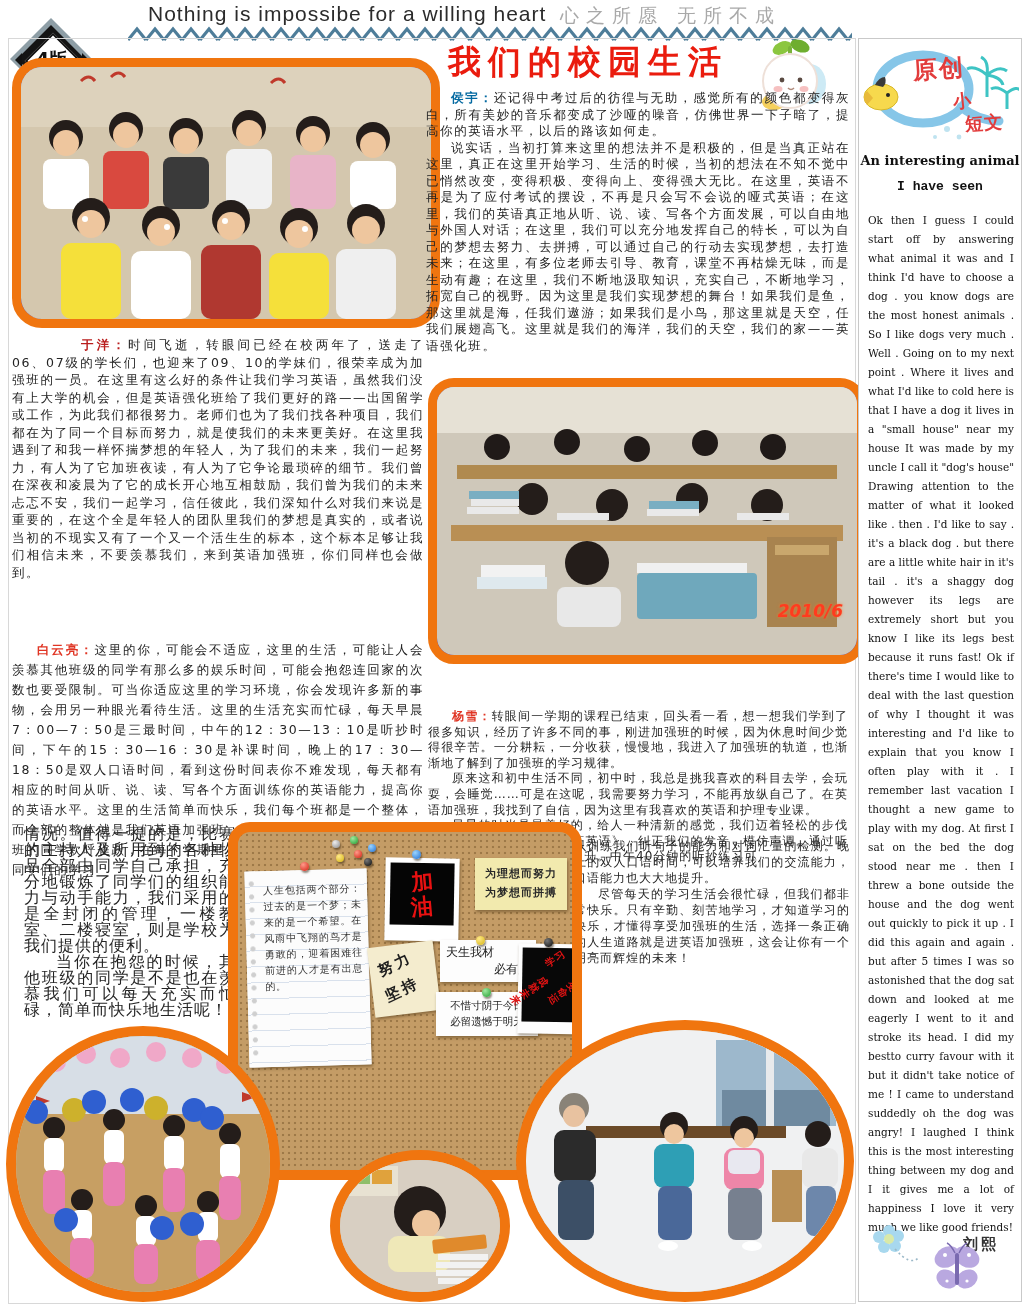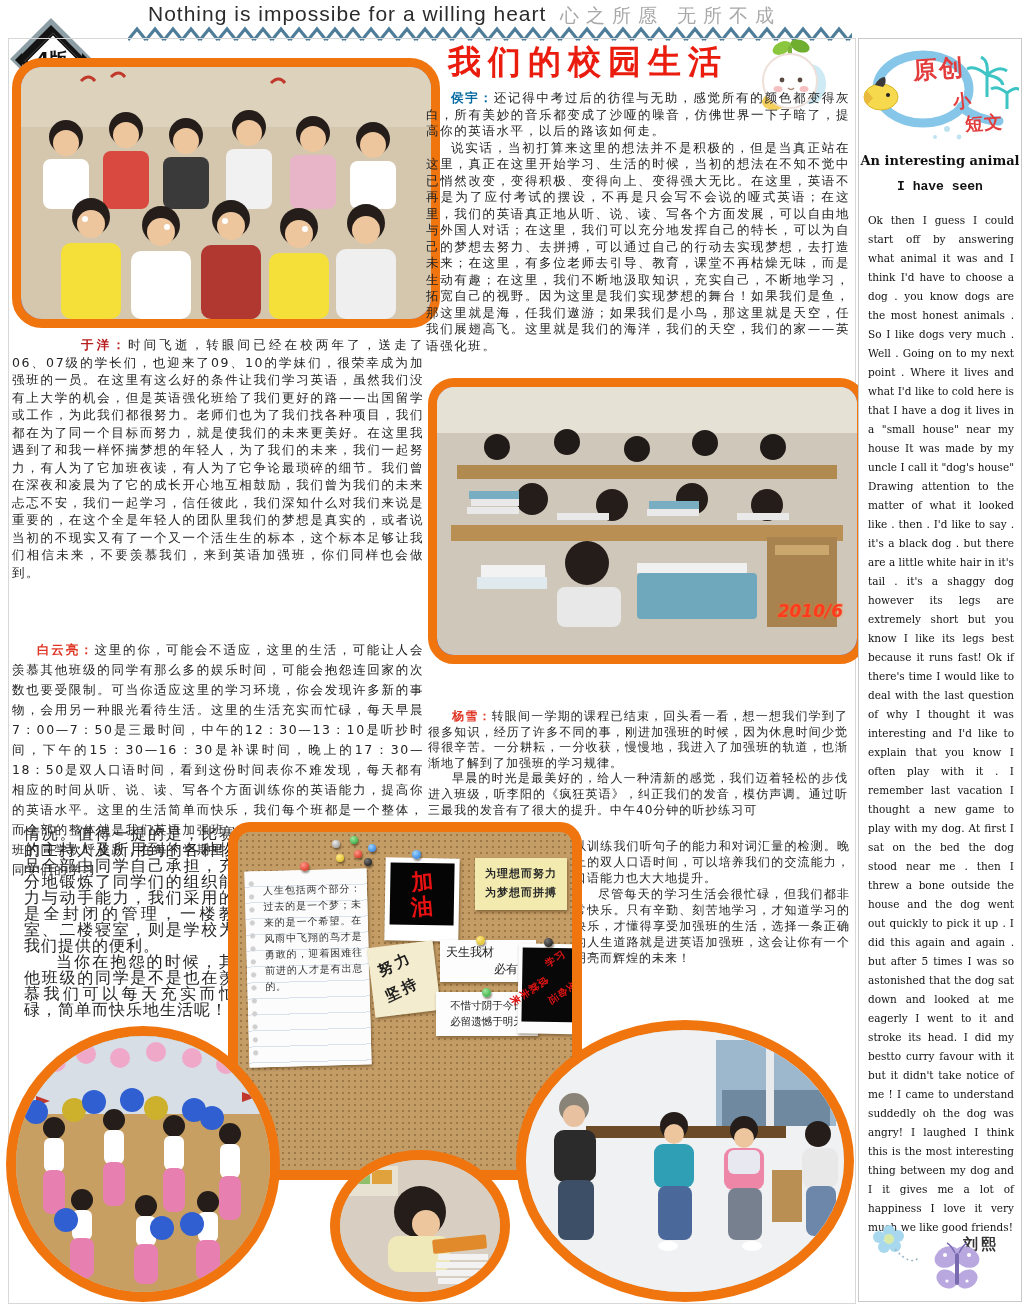--- a/index.html
+++ b/index.html
@@ -255,20 +255,21 @@
   <div class="abs art baiyun-w">
     <p><span class="author a-red">白云亮：</span><span>这里的你，可能会不适应，这里的生活，可能让人会羡慕其他班级的同学有那么多的娱乐时间，可能会抱怨连回家的次数也要受限制。可当你适应这里的学习环境，你会发现许多新的事物，会用另一种眼光看待生活。这里的生活充实而忙碌，每天早晨7：00—7：50是三最时间，中午的12：30—13：10是听抄时间，下午的15：30—16：30是补课时间，晚上的17：30—18：50是双人口语时间，看到这份时间表你不难发现，每天都有相应的时间从听、说、读、写各个方面训练你的英语能力，提高你的英语水平。这里的生活简单而快乐，我们每个班都是一个整体，而全部的整体就是我们英语加强班。在运动会上我们会为所有加强班的同学欢呼雀跃，在每个学期里，还会有演讲与模仿比赛来检验同学们的学习</span></p>
   </div>
   <div class="abs art baiyun-n">
     <p class="cont">情况。值得一提的是，比赛的主持人及所用到的各种物品全部由同学自己承担，充分地锻炼了同学们的组织能力与动手能力，我们采用的是全封闭的管理，一楼教室、二楼寝室，则是学校为我们提供的便利。</p>
     <p>当你在抱怨的时候，其他班级的同学是不是也在羡慕我们可以每天充实而忙碌，简单而快乐地生活呢！</p>
   </div>
 
   <div class="abs art yangxue-w">
     <p><span class="author a-red">杨雪：</span><span>转眼间一学期的课程已结束，回头看一看，想一想我们学到了很多知识，经历了许多不同的事，刚进加强班的时候，因为休息时间少觉得很辛苦。一分耕耘，一分收获，慢慢地，我进入了加强班的轨道，也渐渐地了解到了加强班的学习规律。</span></p>
+    <p>原来这和初中生活不同，初中时，我总是挑我喜欢的科目去学，会玩耍，会睡觉……可是在这呢，我需要努力学习，不能再放纵自己了。在英语加强班，我找到了自信，因为这里有我喜欢的英语和护理专业课。</p>
     <p>早晨的时光是最美好的，给人一种清新的感觉，我们迈着轻松的步伐进入班级，听李阳的《疯狂英语》，纠正我们的发音，模仿声调。通过听三最我的发音有了很大的提升。中午40分钟的听抄练习可</p>
   </div>
   <div class="abs art yangxue-n">
     <p class="cont">以训练我们听句子的能力和对词汇量的检测。晚上的双人口语时间，可以培养我们的交流能力，口语能力也大大地提升。</p>
     <p>尽管每天的学习生活会很忙碌，但我们都非常快乐。只有辛勤、刻苦地学习，才知道学习的快乐，才懂得享受加强班的生活，选择一条正确的人生道路就是进英语加强班，这会让你有一个明亮而辉煌的未来！</p>
   </div>
 
   <div class="abs corkboard">
     <span class="pin sm pgray" style="left:94px;top:8px;"></span>
     <span class="pin sm pgreen" style="left:112px;top:4px;"></span>

